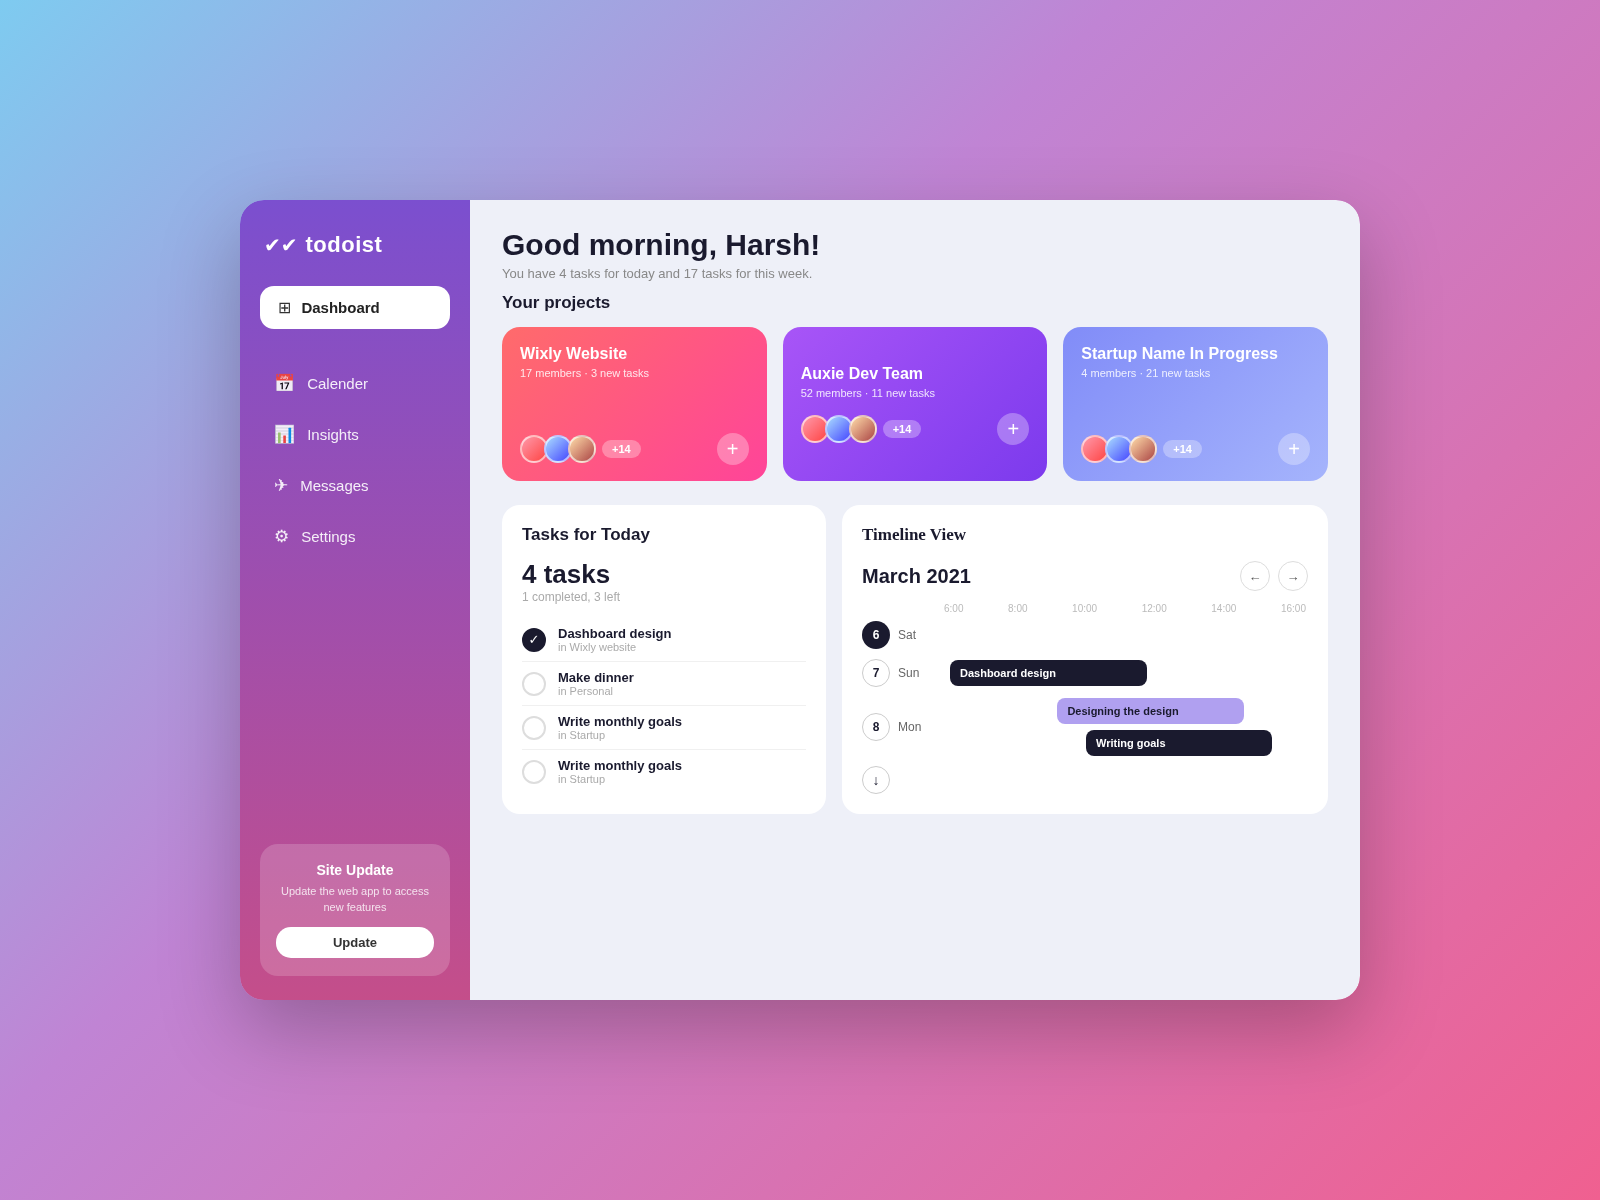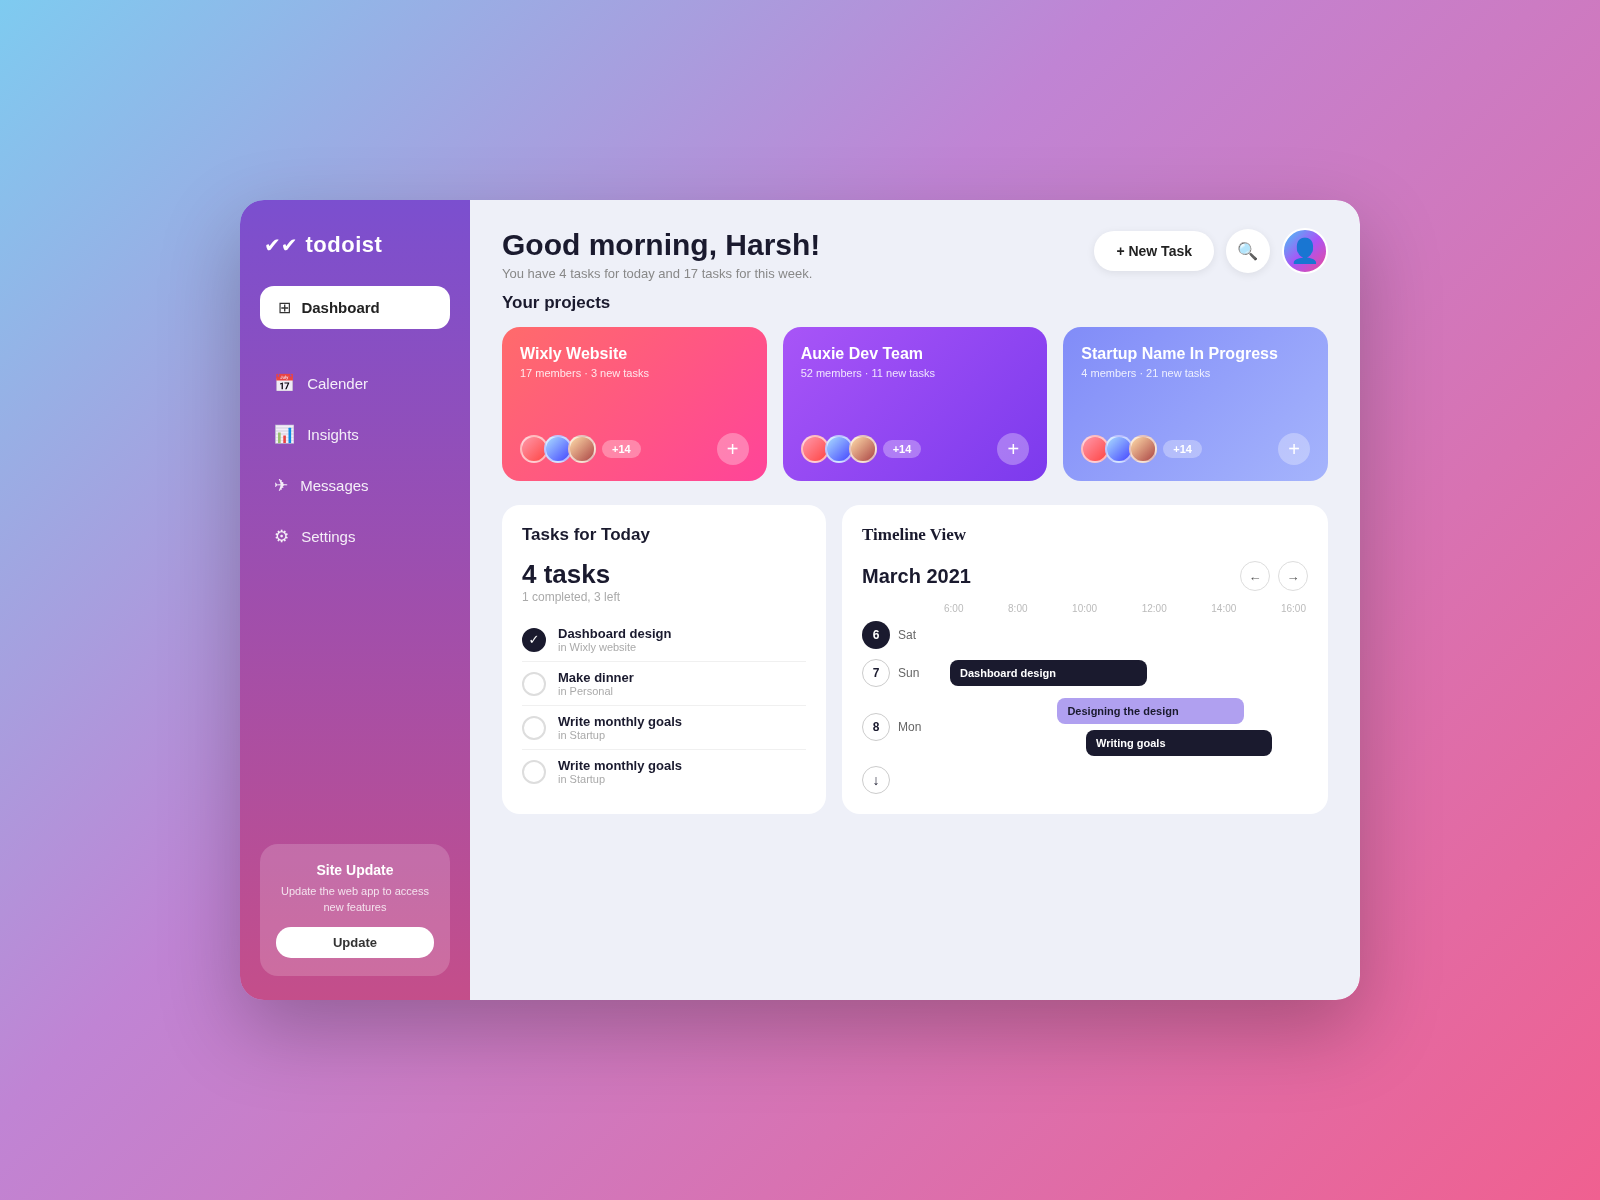--- a/index.html
+++ b/index.html
@@ -208,21 +208,21 @@
       border-radius: 18px;
       padding: 18px 18px 16px;
       color: #fff;
       position: relative;
       min-height: 120px;
       display: flex;
       flex-direction: column;
       justify-content: space-between;
     }
     .project-card-1 { background: linear-gradient(135deg, #ff6b6b, #ff4499); gap: 40px; }
-    .project-card-2 { background: linear-gradient(135deg, #a855f7, #7c3aed); }
+    .project-card-2 { background: linear-gradient(135deg, #a855f7, #7c3aed); justify-content: center; }
     .project-card-3 { background: linear-gradient(135deg, #818cf8, #a5b4fc); }
     .project-name {
       font-size: 16px;
       font-weight: 800;
       margin-bottom: 4px;
     }
     .project-meta {
       font-size: 11px;
       opacity: 0.85;
     }
@@ -479,29 +479,20 @@
     </div>
   </div>
 
   <div class="main">
 
     <div class="header">
       <div class="header-greeting">
         <div class="greeting-title">Good morning, Harsh!</div>
         <div class="greeting-subtitle">You have 4 tasks for today and 17 tasks for this week.</div>
       </div>
-      <div class="header-actions">
-        <button class="new-task-btn">+ New Task</button>
-        <button class="search-btn">
-          <span>🔍</span>
-        </button>
-        <div class="avatar">
-          <span style="font-size:24px;">👤</span>
-        </div>
-      </div>
     </div>
 
     <div class="content">
 
       <div class="projects-section">
         <div class="section-title">Your projects</div>
         <div class="projects-grid">
 
           <div class="project-card project-card-1">
             <div>

